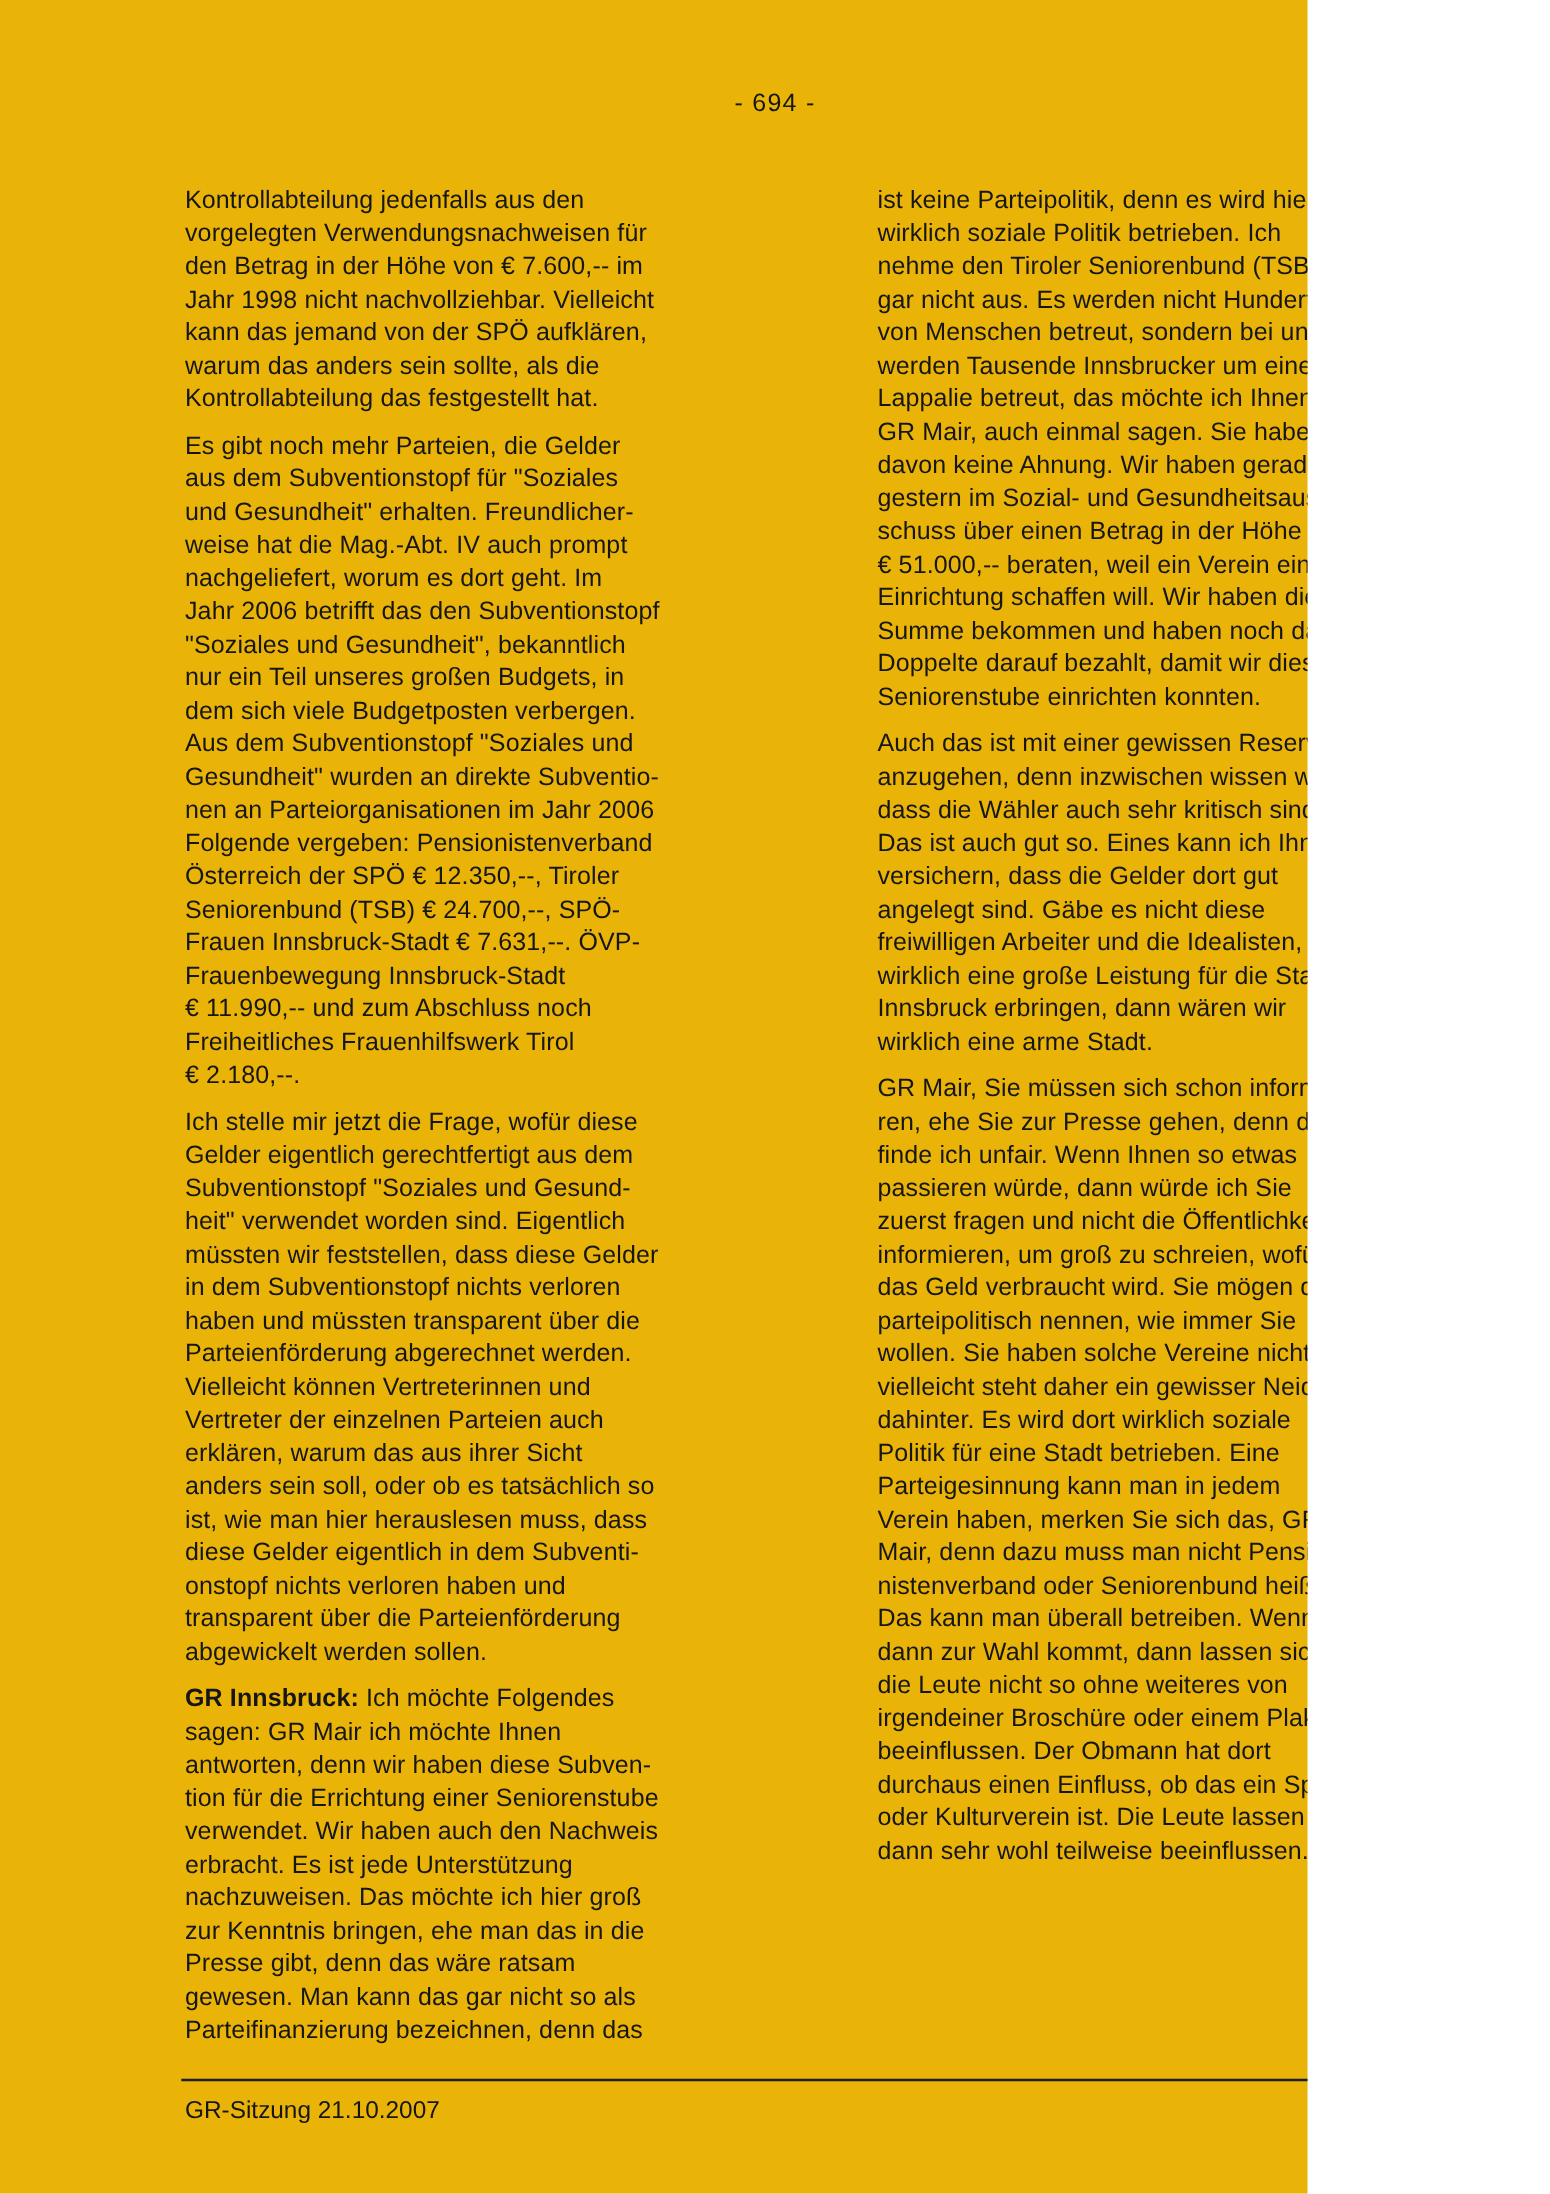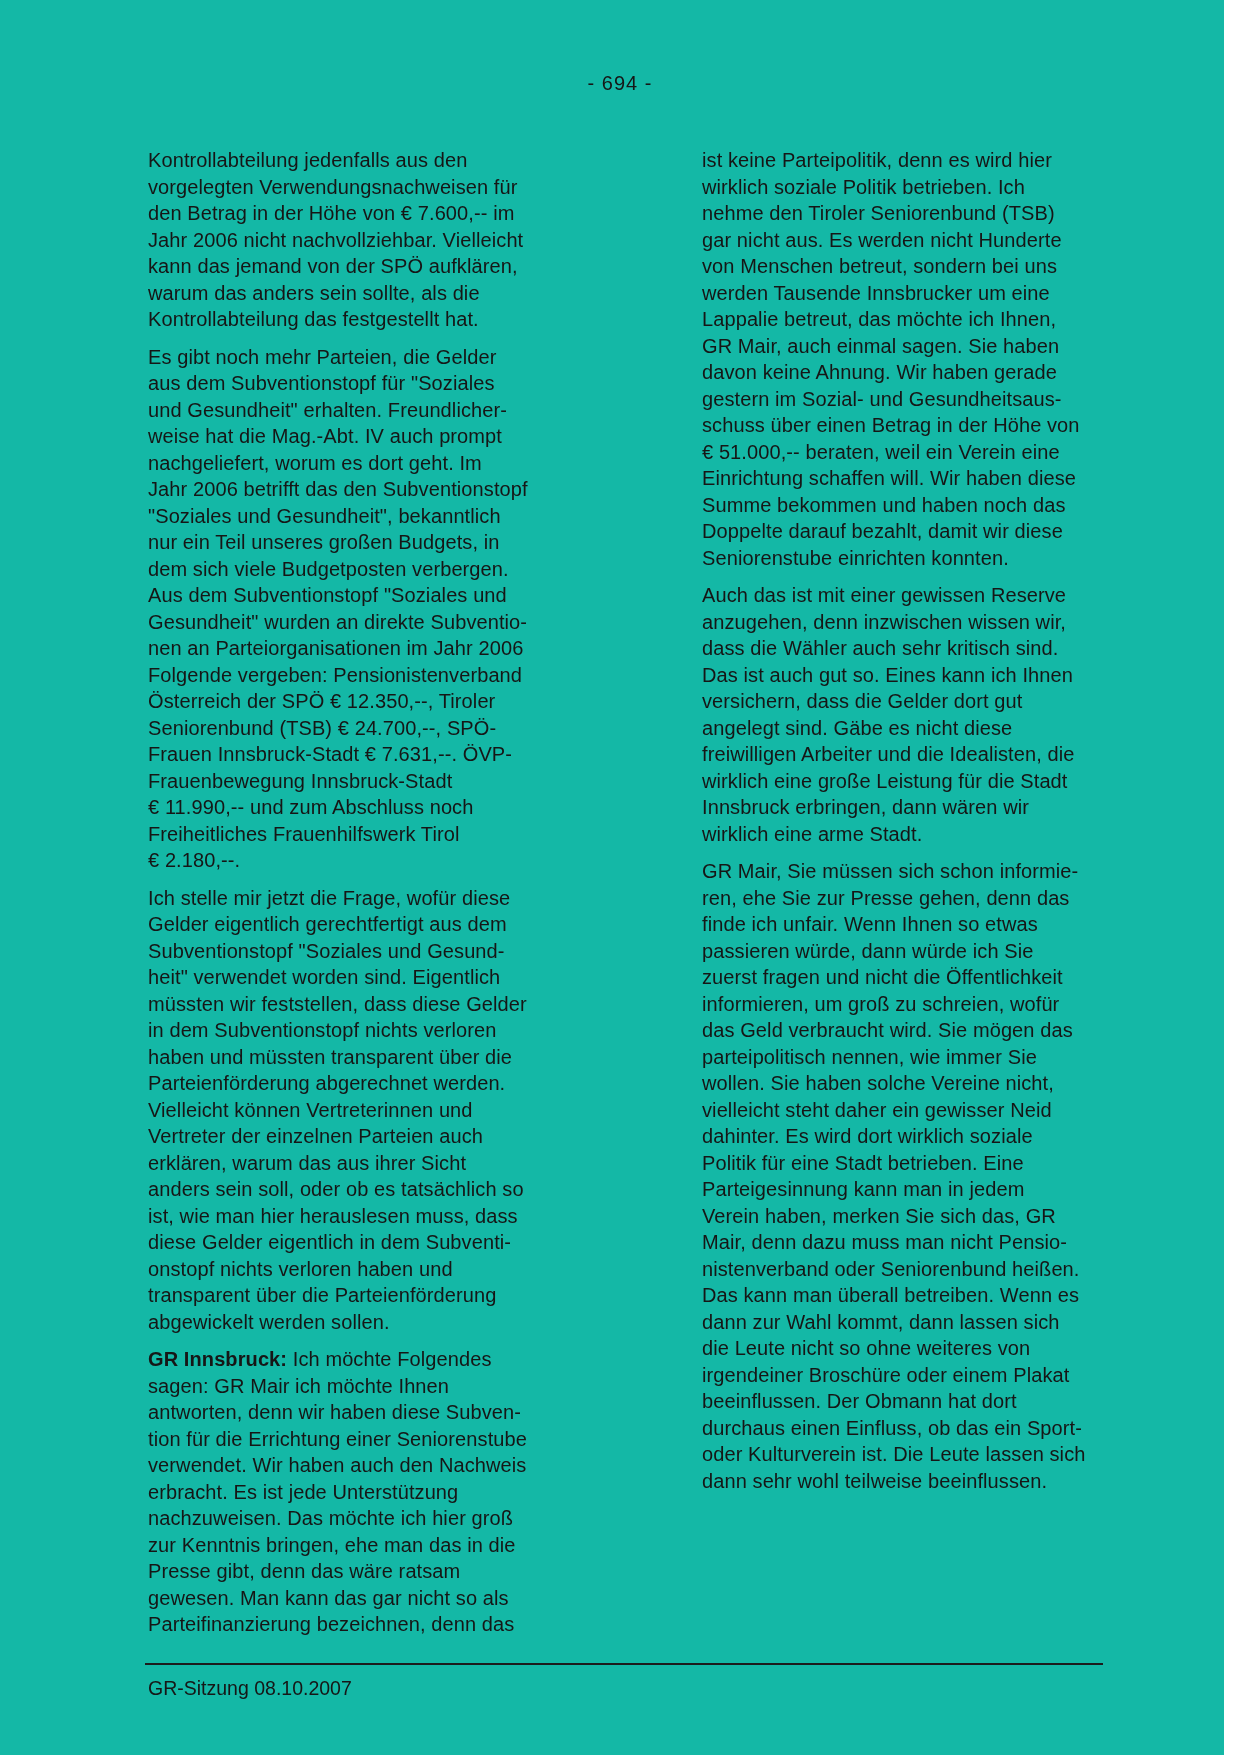--- a/index.html
+++ b/index.html
@@ -1,20 +1,20 @@
 <!DOCTYPE html>
 <html><head>
 <meta charset="utf-8">
 <style>
   html, body { margin: 0; padding: 0; background: #ffffff; }
   .page {
     position: relative;
-    width: 1224px;
+    width: 1046px;
     height: 1755px;
-    background: #14b8a6;
+    background: #eab308;
     font-family: "Liberation Sans", sans-serif;
     color: #161616;
     overflow: hidden;
   }
   .page-number {
     position: absolute;
     top: 72px;
     left: 0;
     width: 1240px;
     text-align: center;
@@ -56,21 +56,21 @@
 <body>
 
 <div class="page">
 
   <div class="page-number">- 694 -</div>
 
   <div class="column left">
     <p class="para">Kontrollabteilung jedenfalls aus den
 vorgelegten Verwendungsnachweisen für
 den Betrag in der Höhe von € 7.600,-- im
-Jahr 2006 nicht nachvollziehbar. Vielleicht
+Jahr 1998 nicht nachvollziehbar. Vielleicht
 kann das jemand von der SPÖ aufklären,
 warum das anders sein sollte, als die
 Kontrollabteilung das festgestellt hat.</p>
     <p class="para">Es gibt noch mehr Parteien, die Gelder
 aus dem Subventionstopf für "Soziales
 und Gesundheit" erhalten. Freundlicher-
 weise hat die Mag.-Abt. IV auch prompt
 nachgeliefert, worum es dort geht. Im
 Jahr 2006 betrifft das den Subventionstopf
 "Soziales und Gesundheit", bekanntlich
@@ -164,15 +164,15 @@
 dann zur Wahl kommt, dann lassen sich
 die Leute nicht so ohne weiteres von
 irgendeiner Broschüre oder einem Plakat
 beeinflussen. Der Obmann hat dort
 durchaus einen Einfluss, ob das ein Sport-
 oder Kulturverein ist. Die Leute lassen sich
 dann sehr wohl teilweise beeinflussen.</p>
   </div>
 
   <div class="footer-rule"></div>
-  <div class="footer-text">GR-Sitzung 08.10.2007</div>
+  <div class="footer-text">GR-Sitzung 21.10.2007</div>
 
 </div>
 
 </body></html>

